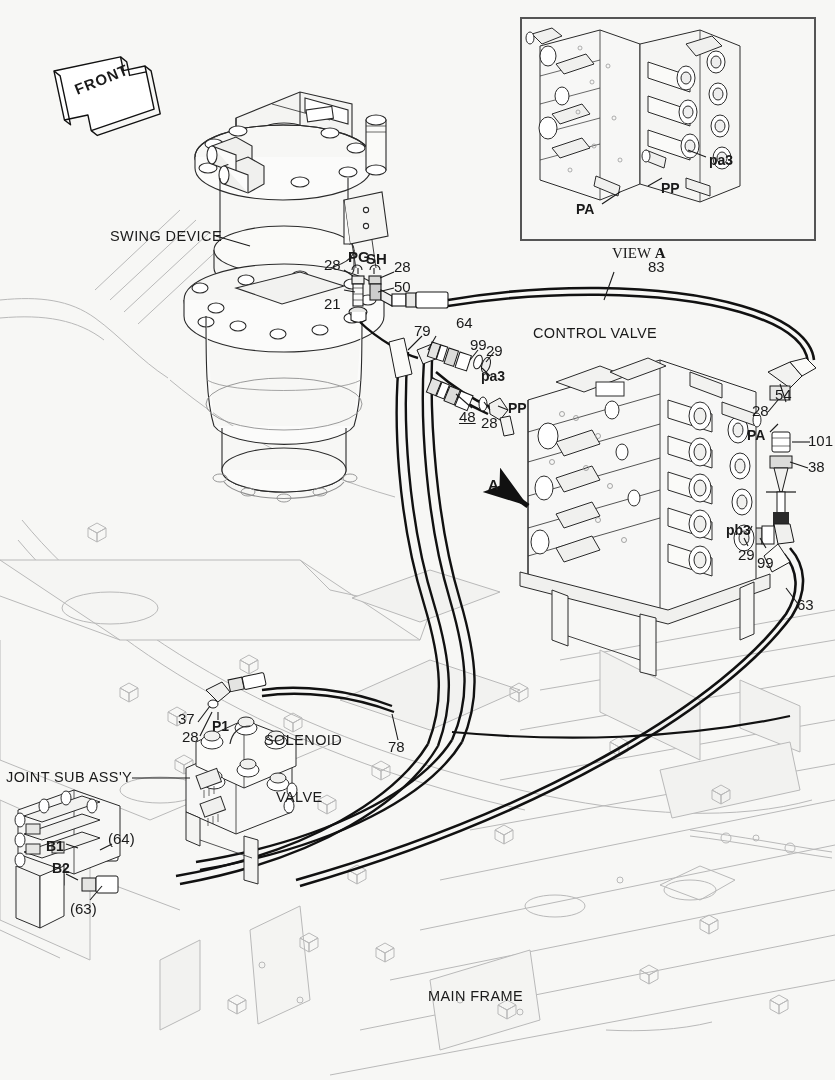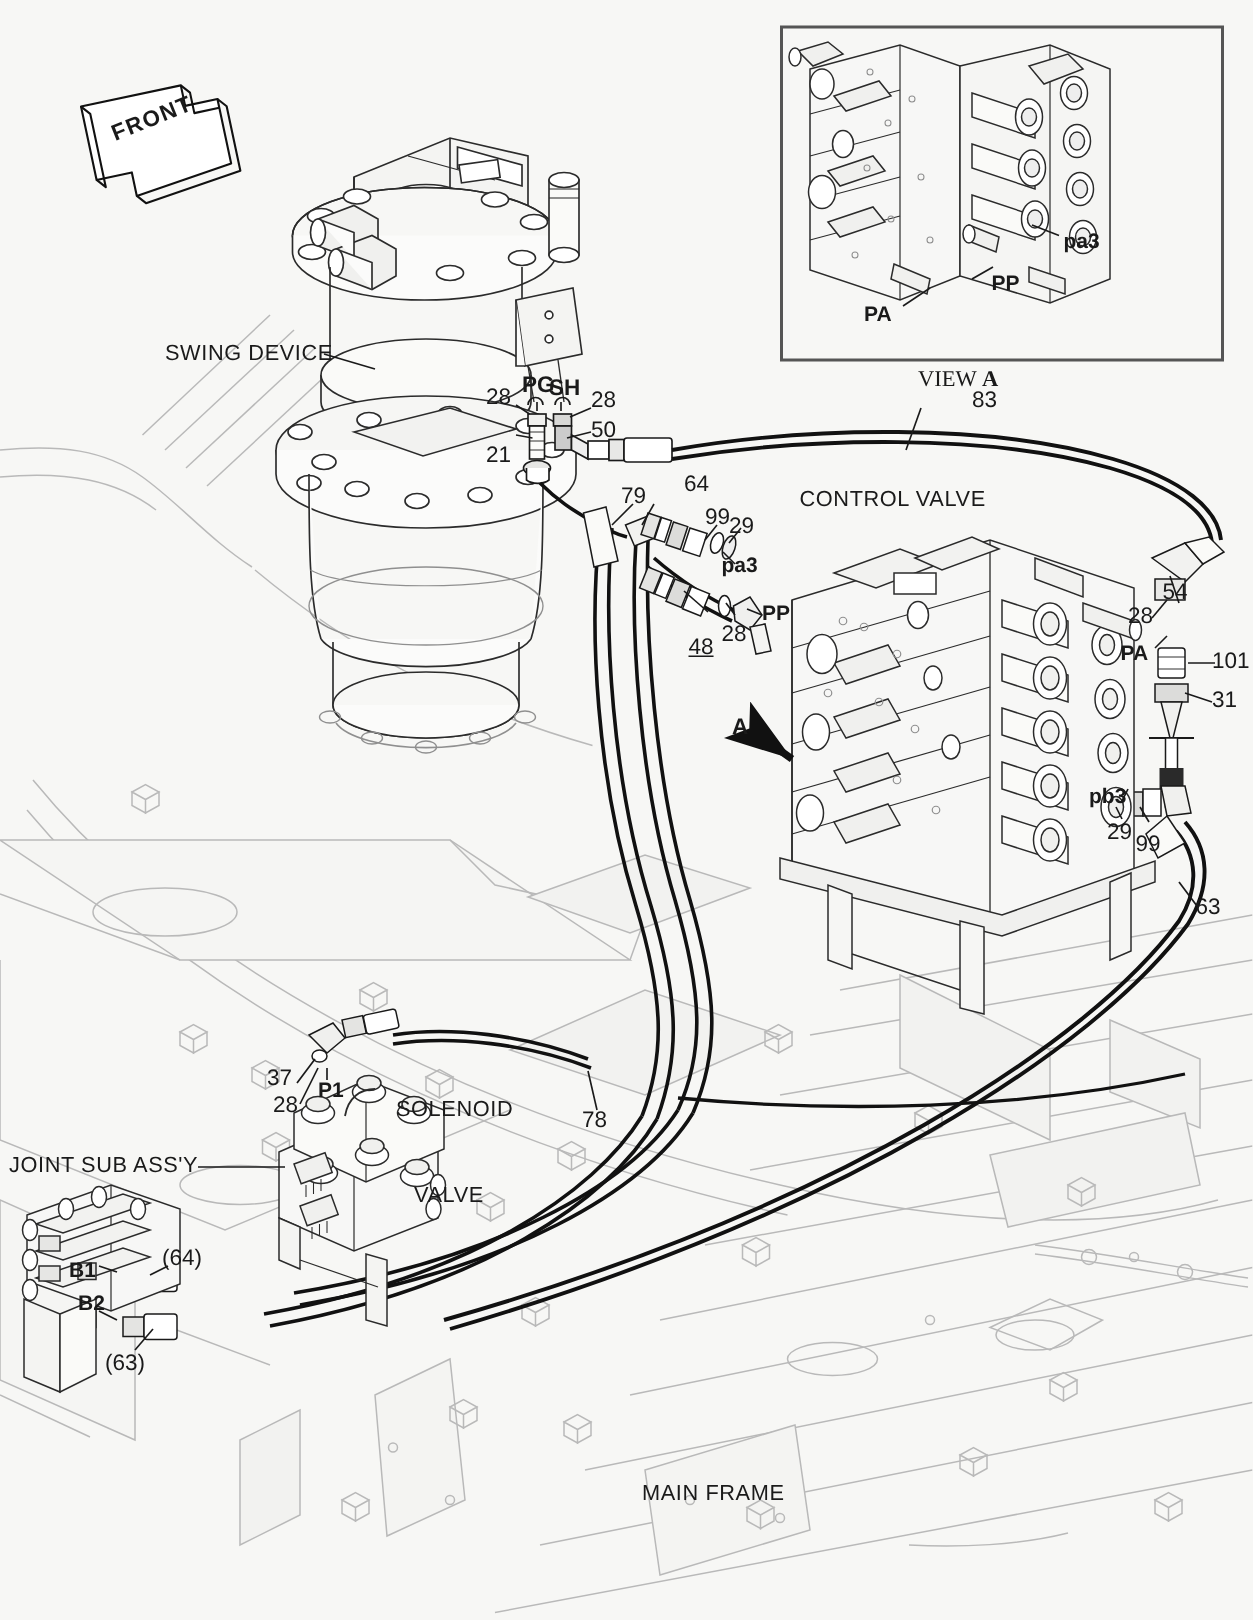--- a/index.html
+++ b/index.html
@@ -647,29 +647,29 @@
 <div class="lbl num" style="left:324px; top:280px;margin-top:15px;">21</div>
 <div class="lbl num" style="left:394px; top:278px;">50</div>
 
 <div class="lbl num" style="left:628px; top:258px;margin-left:20px;">83</div>
 
 <div class="lbl num" style="left:414px; top:322px;">79</div>
 <div class="lbl num" style="left:456px; top:314px;">64</div>
 <div class="lbl num" style="left:470px; top:336px;">99</div>
 <div class="lbl num" style="left:486px; top:342px;">29</div>
 <div class="lbl portsm" style="left:481px; top:368px;">pa3</div>
-<div class="lbl num" style="left:459px; top:423px;text-decoration:underline;">48</div>
+<div class="lbl num" style="left:459px; top:408px;text-decoration:underline;">48</div>
 <div class="lbl num" style="left:481px; top:414px;">28</div>
 <div class="lbl portsm" style="left:508px; top:400px;">PP</div>
 
 <div class="lbl num" style="left:775px; top:386px;">54</div>
 <div class="lbl num" style="left:752px; top:402px;">28</div>
 <div class="lbl portsm" style="left:747px; top:427px;">PA</div>
 <div class="lbl num" style="left:808px; top:432px;">101</div>
-<div class="lbl num" style="left:808px; top:458px;">31</div>
+<div class="lbl num" style="left:808px; top:458px;">38</div>
 <div class="lbl portsm" style="left:726px; top:522px;text-align:right;">pb3</div>
 <div class="lbl num" style="left:738px; top:546px;">29</div>
 <div class="lbl num" style="left:757px; top:554px;">99</div>
 <div class="lbl num" style="left:797px; top:596px;">63</div>
 
 <div class="lbl num" style="left:388px; top:738px;">78</div>
 <div class="lbl num" style="left:178px; top:710px;">37</div>
 <div class="lbl num" style="left:182px; top:728px;">28</div>
 <div class="lbl portsm" style="left:212px; top:718px;">P1</div>
 

